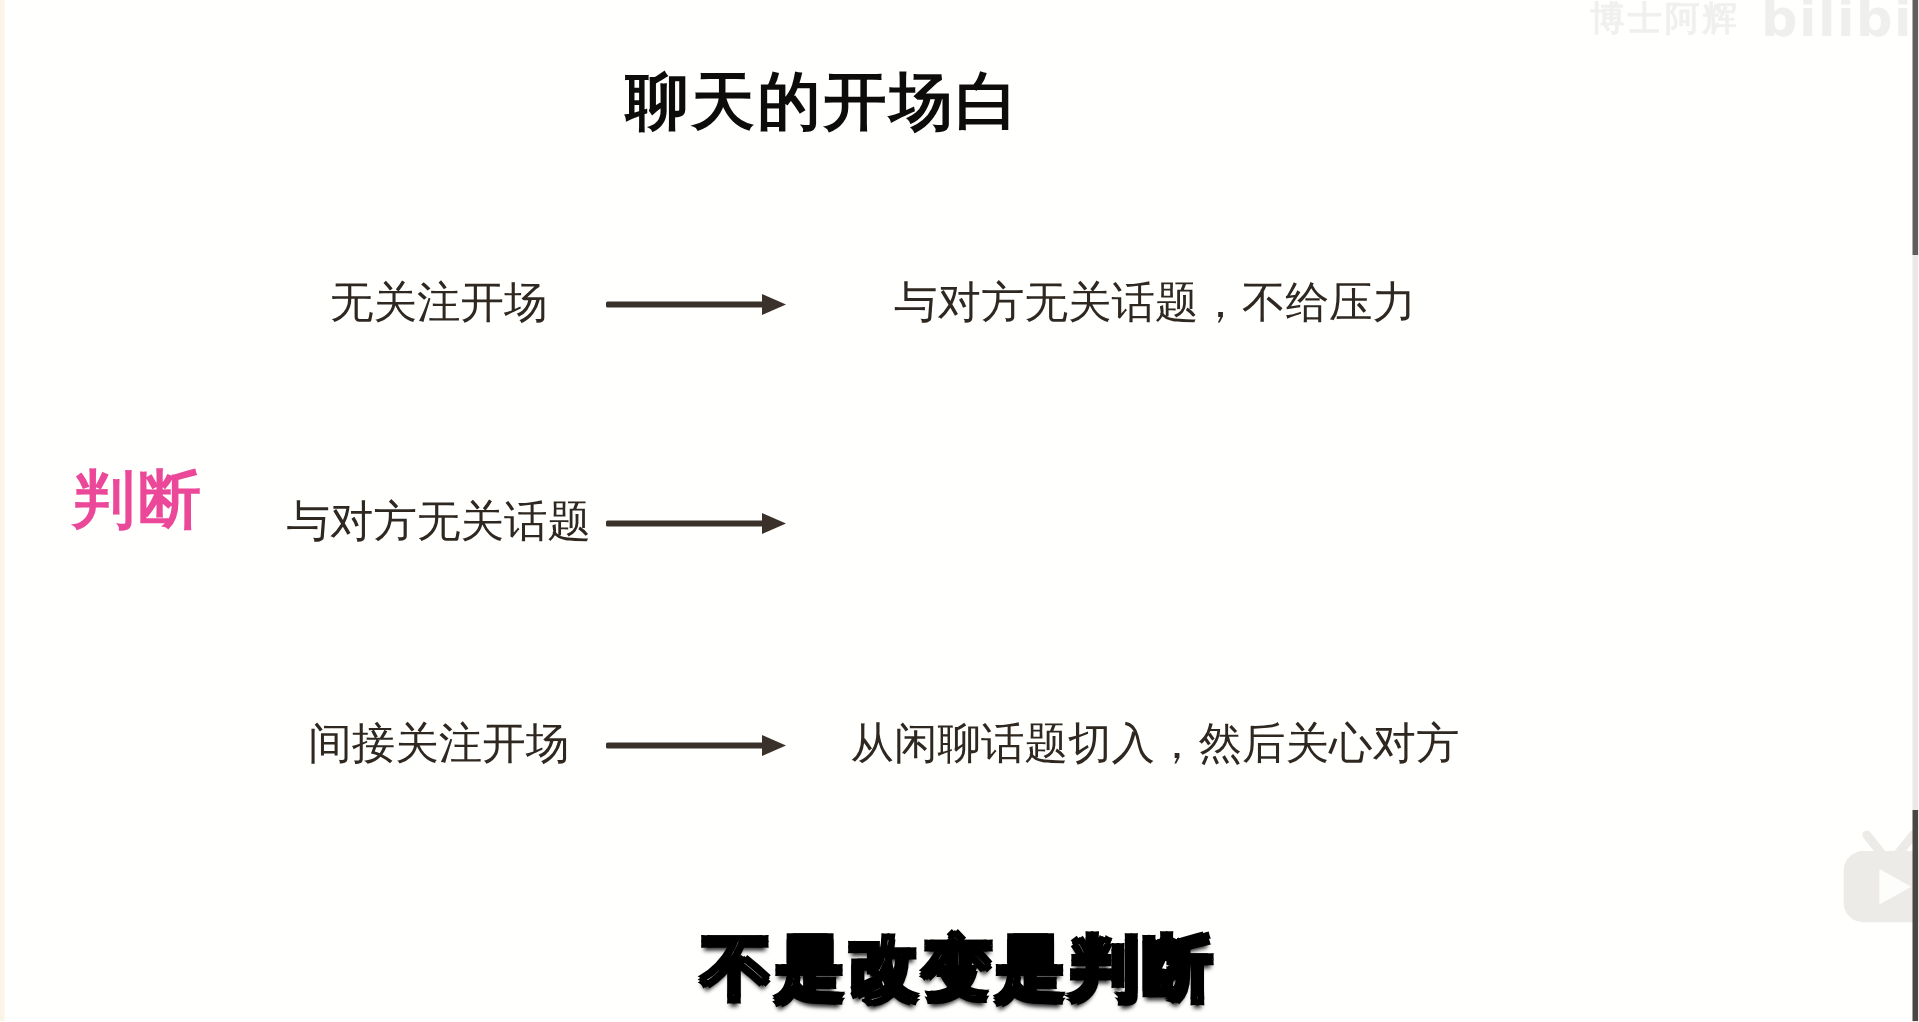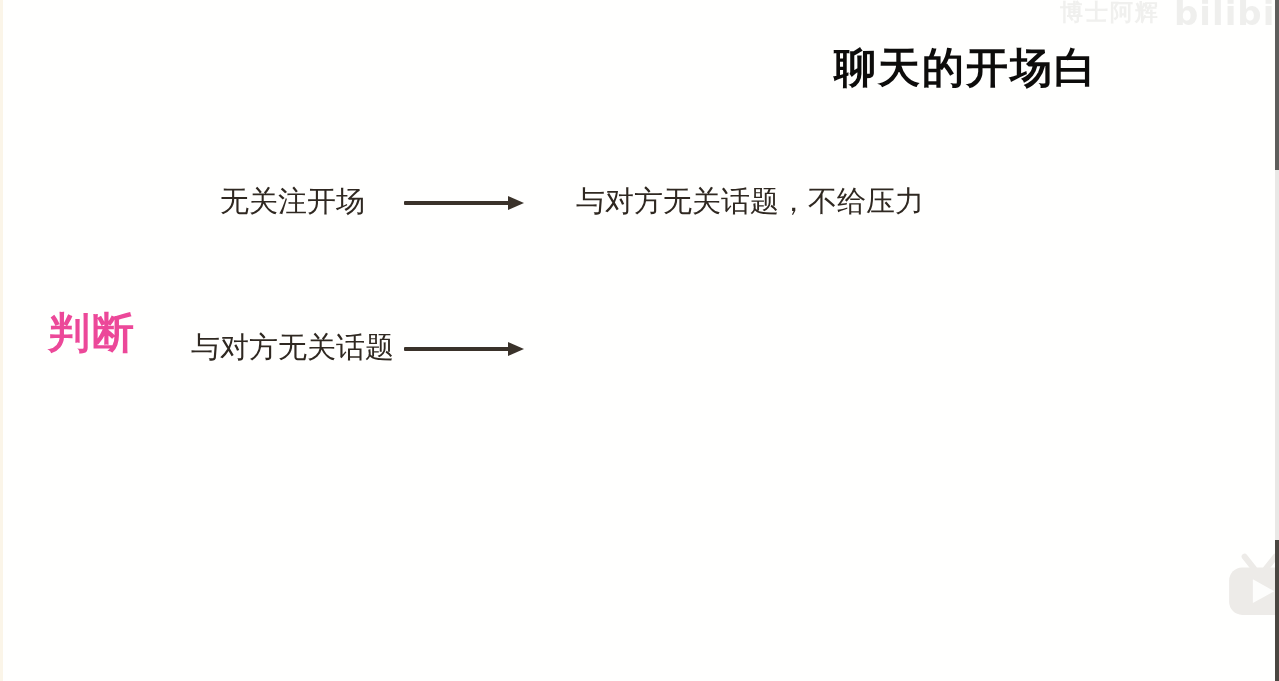--- a/index.html
+++ b/index.html
@@ -40,21 +40,21 @@
     letter-spacing: 1px;
     color: #efefed;
   }
 
   
   .slide-title {
     position: absolute;
     top: 40px;
     left: 0;
     width: 1098px;
-    text-align: right;
+    text-align: center;
     font-family: "DejaVu Serif", "Liberation Serif", serif;
     font-weight: bold;
     font-size: 42px;
     color: #0d0c0b;
     letter-spacing: 2px;
     margin: 0;
   }
 
   
   .side-label {
@@ -109,21 +109,21 @@
     right: 0;
     top: 0;
     width: 0;
     height: 0;
     border-left: 16px solid #3a322a;
     border-top: 7px solid transparent;
     border-bottom: 7px solid transparent;
   }
   .row-desc {
     position: absolute;
-    left: 515px;
+    left: 535px;
     width: 470px;
     text-align: center;
     font-family: "DejaVu Serif", "Liberation Serif", serif;
     font-size: 29px;
     color: #2f2821;
     white-space: nowrap;
   }
 
   
   .subtitle {
@@ -202,21 +202,30 @@
   </div>
 
   <div class="row row-2">
     <div class="row-label">与对方无关话题</div>
     <div class="arrow">
       <span class="shaft"></span>
       <span class="head"></span>
     </div>
   </div>
 
-
+  <div class="row row-3">
+    <div class="row-label">间接关注开场</div>
+    <div class="arrow">
+      <span class="shaft"></span>
+      <span class="head"></span>
+    </div>
+    <div class="row-desc">从闲聊话题切入，然后关心对方</div>
+  </div>
+
+  <div class="subtitle">不是改变是判断</div>
 
   <div class="tv-logo">
     <svg width="76" height="76" viewBox="0 0 64 64" xmlns="http://www.w3.org/2000/svg">
       <g fill="none" stroke="#edebe8" stroke-width="5" stroke-linecap="round">
         <line x1="19" y1="9" x2="27" y2="19"></line>
         <line x1="45" y1="9" x2="37" y2="19"></line>
       </g>
       <rect x="6" y="18" width="52" height="40" rx="11" fill="#edebe8"></rect>
       <path d="M26 28 L44 38 L26 48 Z" fill="#fdfdfc"></path>
     </svg>

